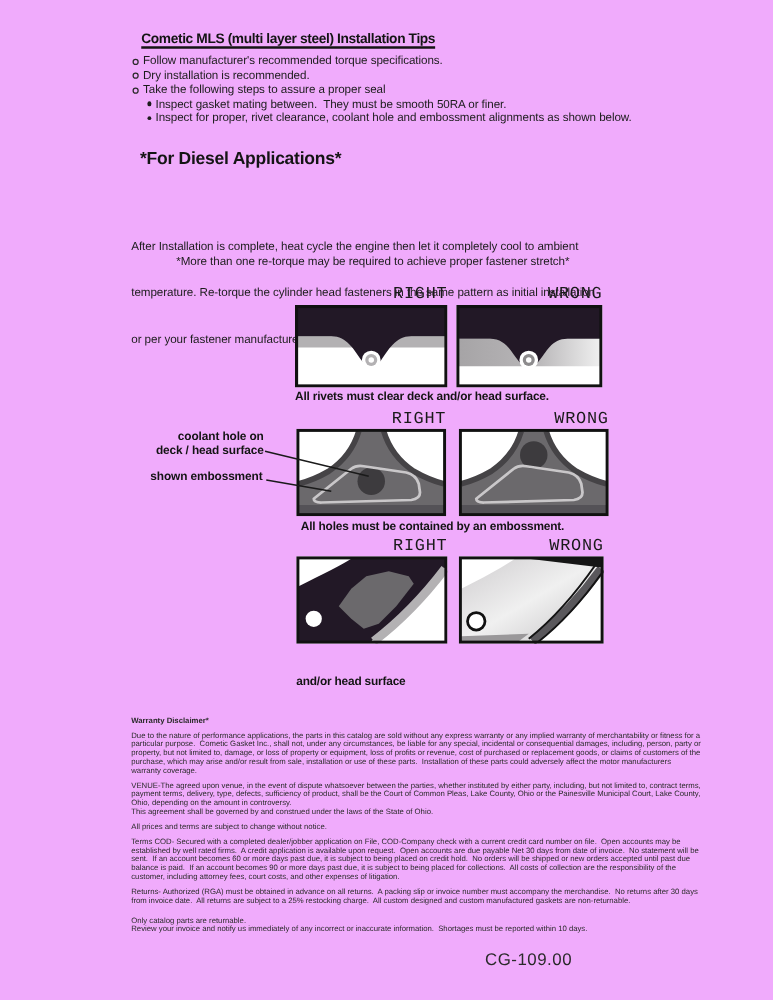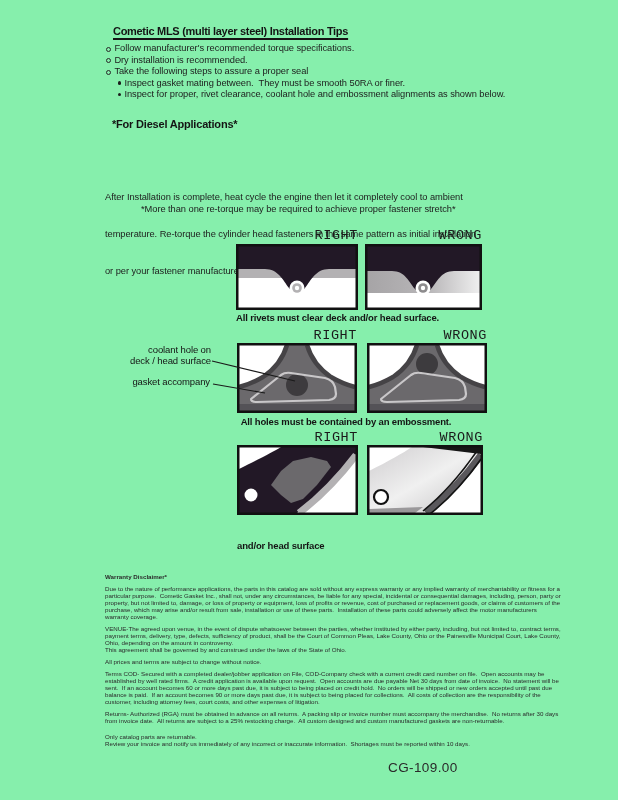--- a/index.html
+++ b/index.html
@@ -1,43 +1,43 @@
 <!DOCTYPE html>
 <html><head>
 <meta charset="utf-8">
 <style>
   html,body{margin:0;padding:0;background:#ffffff;}
-  .page{position:relative;width:618px;height:800px;background:#86efac;overflow:hidden;
+  .page{position:relative;width:618px;height:800px;background:#f0abfc;overflow:hidden;
         font-family:"Liberation Sans",sans-serif;color:#1c1c1c;
         -webkit-text-size-adjust:none;}
   .abs{position:absolute;}
 
   .title{left:113px;top:25px;font-size:11px;font-weight:700;letter-spacing:-0.3px;color:#141414;
          text-decoration:underline;text-underline-offset:3px;text-decoration-thickness:1.5px;}
 
   .tips{left:105px;top:43px;width:470px;font-size:9.3px;letter-spacing:-0.05px;line-height:11.5px;
         list-style:none;margin:0;padding:0;}
   .tips li{display:flex;align-items:flex-start;}
   .tips li .txt{white-space:pre-wrap;}
   .m1{flex:0 0 auto;width:3.4px;height:3.4px;border:0.9px solid #2a2a2a;border-radius:50%;
       margin:3.6px 3px 0 1px;}
   .tips li.sub{padding-left:12px;}
   .m2{flex:0 0 auto;width:3.4px;height:3.4px;background:#1c1c1c;border-radius:50%;
       margin:3.8px 3px 0 1px;}
 
-  .h2{left:112px;top:118px;font-size:11px;font-weight:700;letter-spacing:-0.2px;color:#141414;}
+  .h2{left:112px;top:118px;font-size:14px;font-weight:700;letter-spacing:-0.2px;color:#141414;}
   .bodyline{font-size:9.3px;letter-spacing:-0.05px;line-height:12.4px;white-space:pre-wrap;}
   .p1{left:105px;top:135px;width:500px;}
   .p2{left:105px;top:166px;width:500px;}
   .note{left:105px;top:204px;width:500px;font-size:9.3px;letter-spacing:-0.05px;margin-left:36px;}
 
   .rwlabel{font-size:13.5px;letter-spacing:0.6px;color:#1a1a1a;text-align:right;font-family:Liberation Mono, monospace;}
   .caption{font-size:9.5px;font-weight:700;letter-spacing:-0.15px;color:#141414;line-height:11.5px;
            white-space:pre-wrap;}
-  .sidelabel{font-size:9.5px;letter-spacing:-0.1px;color:#141414;line-height:10.8px;text-align:right;}
+  .sidelabel{font-size:9.5px;letter-spacing:-0.1px;color:#141414;line-height:10.8px;text-align:right;font-weight:bold;}
 
   .legal{left:105px;top:573px;width:457px;font-size:6.2px;line-height:7.1px;color:#2a2a2a;}
   .legal p{margin:0 0 4.5px 0;white-space:pre-wrap;}
   .legal p.tight{margin-bottom:0;}
   .legal p.gap{margin-bottom:9px;}
   .legal .lh{font-weight:700;margin-bottom:5px;}
 
   .docnum{left:388px;top:760px;font-size:13.5px;letter-spacing:0.4px;color:#2a2a2a;}
 
   svg{display:block;}
@@ -112,21 +112,21 @@
 
   <div class="abs caption" style="left:236px;top:312px;">All rivets must clear deck and/or head surface.</div>
 
   <div class="abs rwlabel" style="left:237px;top:328px;width:120px;">RIGHT</div>
   <div class="abs rwlabel" style="left:367px;top:328px;width:120px;">WRONG</div>
 
   <div class="abs sidelabel" style="left:105px;top:345px;width:106px;">
     <div>coolant hole on</div>
     <div>deck / head surface</div>
   </div>
-  <div class="abs sidelabel" style="left:105px;top:377px;width:105px;">gasket accompany</div>
+  <div class="abs sidelabel" style="left:105px;top:377px;width:105px;">shown embossment</div>
 
   <svg class="abs" style="left:237px;top:343px;" width="120" height="70" viewBox="0 0 120 70">
     <rect width="120" height="70" fill="#ffffff"></rect>
     <rect x="2" y="2" width="116" height="66" fill="#6b696c"></rect>
     <path d="M2,2 H50 Q44,22 26,34 Q14,41 2,44 Z" fill="#ffffff"></path>
     <path d="M50,2 Q44,22 26,34 Q14,41 2,44" fill="none" stroke="#454346" stroke-width="4.5"></path>
     <path d="M118,2 H70 Q76,22 94,34 Q106,41 118,44 Z" fill="#ffffff"></path>
     <path d="M70,2 Q76,22 94,34 Q106,41 118,44" fill="none" stroke="#454346" stroke-width="4.5"></path>
     <rect x="2" y="61" width="116" height="7" fill="#545257"></rect>
     <circle cx="60" cy="42" r="11" fill="#3d3b3e"></circle>

